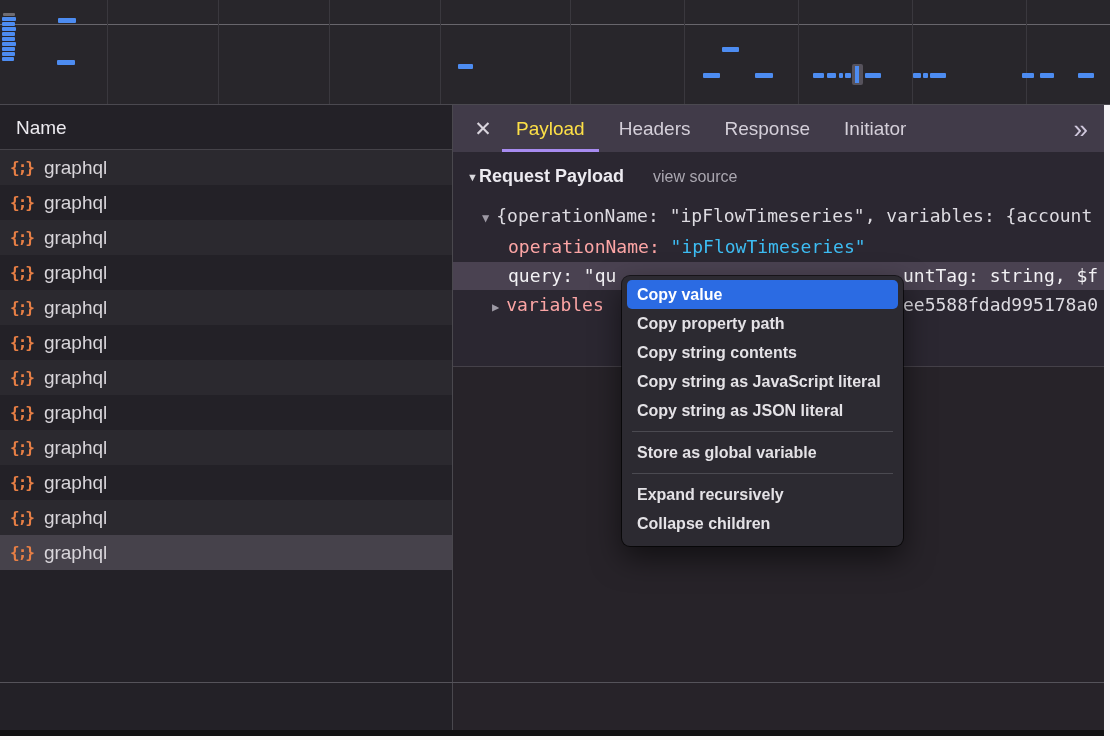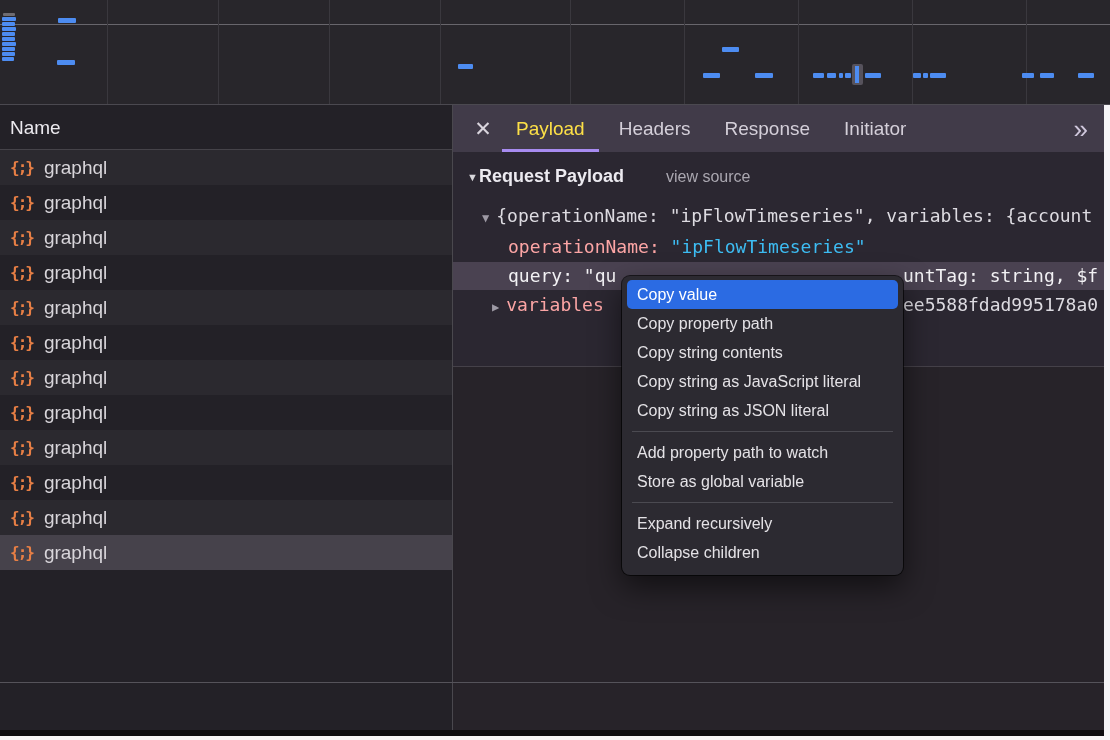--- a/index.html
+++ b/index.html
@@ -18,21 +18,21 @@
   .overview-hline { position:absolute; left:0; right:0; top:24px; height:1px; background:#8a888f; opacity:.65; }
   .bar { position:absolute; border-radius:1px; }
   .bar.blue { background:#4d8cf1; }
   .bar.gray { background:#6e6c72; }
   .bar.marker { background:#56525c; border-radius:2px; }
   .bar.marker::after { content:""; position:absolute; left:3px; right:4px; top:2px; bottom:2px; background:#4d8cf1; }
 
   
   .left-panel { position:absolute; left:0; top:105px; width:453px; height:625px;
     background:#232127; border-right:1px solid #4a484e; overflow:hidden; }
-  .name-header { height:45px; line-height:45px; padding-left:10px; color:#eceaef;
+  .name-header { height:45px; line-height:45px; padding-left:16px; color:#eceaef;
     font-size:19px; border-bottom:1px solid #454349; }
   .request-row { height:35px; display:flex; align-items:center; padding-left:10px; gap:9px;
     font-size:19px; color:#d8d5da; cursor:default; }
   .request-row.odd { background:#2b292f; }
   .request-row.selected { background:#46424b; }
   .req-icon { font-family:"DejaVu Sans Mono", monospace; font-size:16px; font-weight:bold;
     color:#e87f45; letter-spacing:-2px; padding-right:2px; }
 
   
   .right-panel { position:absolute; left:453px; top:105px; width:651px; height:625px;
@@ -49,35 +49,35 @@
     color:#cfc7dc; font-size:26px; line-height:26px; }
 
   .payload-area { position:absolute; left:0; top:47px; width:651px; height:578px; }
   .payload-below { position:absolute; left:0; top:214px; width:651px; bottom:0;
     background:#272329; border-top:1px solid #454149; }
   .prow { position:absolute; left:0; width:651px; overflow:hidden; white-space:nowrap; }
   .title-row { top:11px; height:27px; display:flex; align-items:center; padding-left:14px; }
   .tri { font-size:11px; color:#d8d6db; }
   .tree-tri { font-size:12px; color:#9e9aa5; margin-right:7px; }
   .section-title { color:#eceaf0; font-size:18px; font-weight:bold; margin-left:1px; }
-  .view-source { color:#aaa7b0; font-size:16px; margin-left:42px; }
+  .view-source { color:#aaa7b0; font-size:16px; margin-left:29px; }
   .mono { font-family:"DejaVu Sans Mono", monospace; font-size:18px; color:#dddbe1; }
   .preview-row { top:50px; height:27px; line-height:27px; padding-left:29px; }
   .op-row { top:81px; height:27px; line-height:27px; padding-left:55px; }
   .query-row { top:110px; height:28px; line-height:28px; padding-left:55px; background:#4a4251; }
   .var-row { top:139px; height:27px; line-height:27px; padding-left:39px; }
   .key { color:#fca5a5; }
   .str { color:#3dbcf2; }
   .sel-text { color:#f2f1f4; }
   .right-frag { position:absolute; left:450px; top:0; }
 
   
   .context-menu { position:absolute; left:622px; top:276px; width:281px;
     background:#2c2a31; border-radius:8px; padding:4px 0 8px; z-index:50;
-    box-shadow:0 0 0 1px rgba(0,0,0,.65), 0 12px 30px rgba(0,0,0,.55); }
+    box-shadow:0 0 0 1px rgba(0,0,0,.65), 0 12px 30px rgba(0,0,0,.55);font-weight:bold; }
   .menu-item { height:29px; line-height:29px; padding:0 15px; font-size:16px;
     color:#e4e2e6; white-space:nowrap; }
   .menu-item.highlighted { margin:0 5px; padding:0 10px; border-radius:5px;
     background:#2b6be3; color:#ffffff; }
   .menu-sep { height:1px; background:#4b4a51; margin:6px 10px; }
 
   
   .bottom-divider { position:absolute; left:0; top:682px; width:1104px; height:1px;
     background:#55535a; z-index:5; }
   .black-strip { position:absolute; left:0; top:730px; width:1104px; height:6px; background:#0d0c0f; }
@@ -224,18 +224,17 @@
 <div class="bottom-divider"></div>
 <div class="black-strip"></div>
 
 <div class="context-menu">
     <div class="menu-item highlighted">Copy value</div>
     <div class="menu-item">Copy property path</div>
     <div class="menu-item">Copy string contents</div>
     <div class="menu-item">Copy string as JavaScript literal</div>
     <div class="menu-item">Copy string as JSON literal</div>
     <div class="menu-sep"></div>
-    <div class="menu-item">Add property path to watch</div>
     <div class="menu-item">Store as global variable</div>
     <div class="menu-sep"></div>
     <div class="menu-item">Expand recursively</div>
     <div class="menu-item">Collapse children</div>
   </div>
 
 </body></html>

